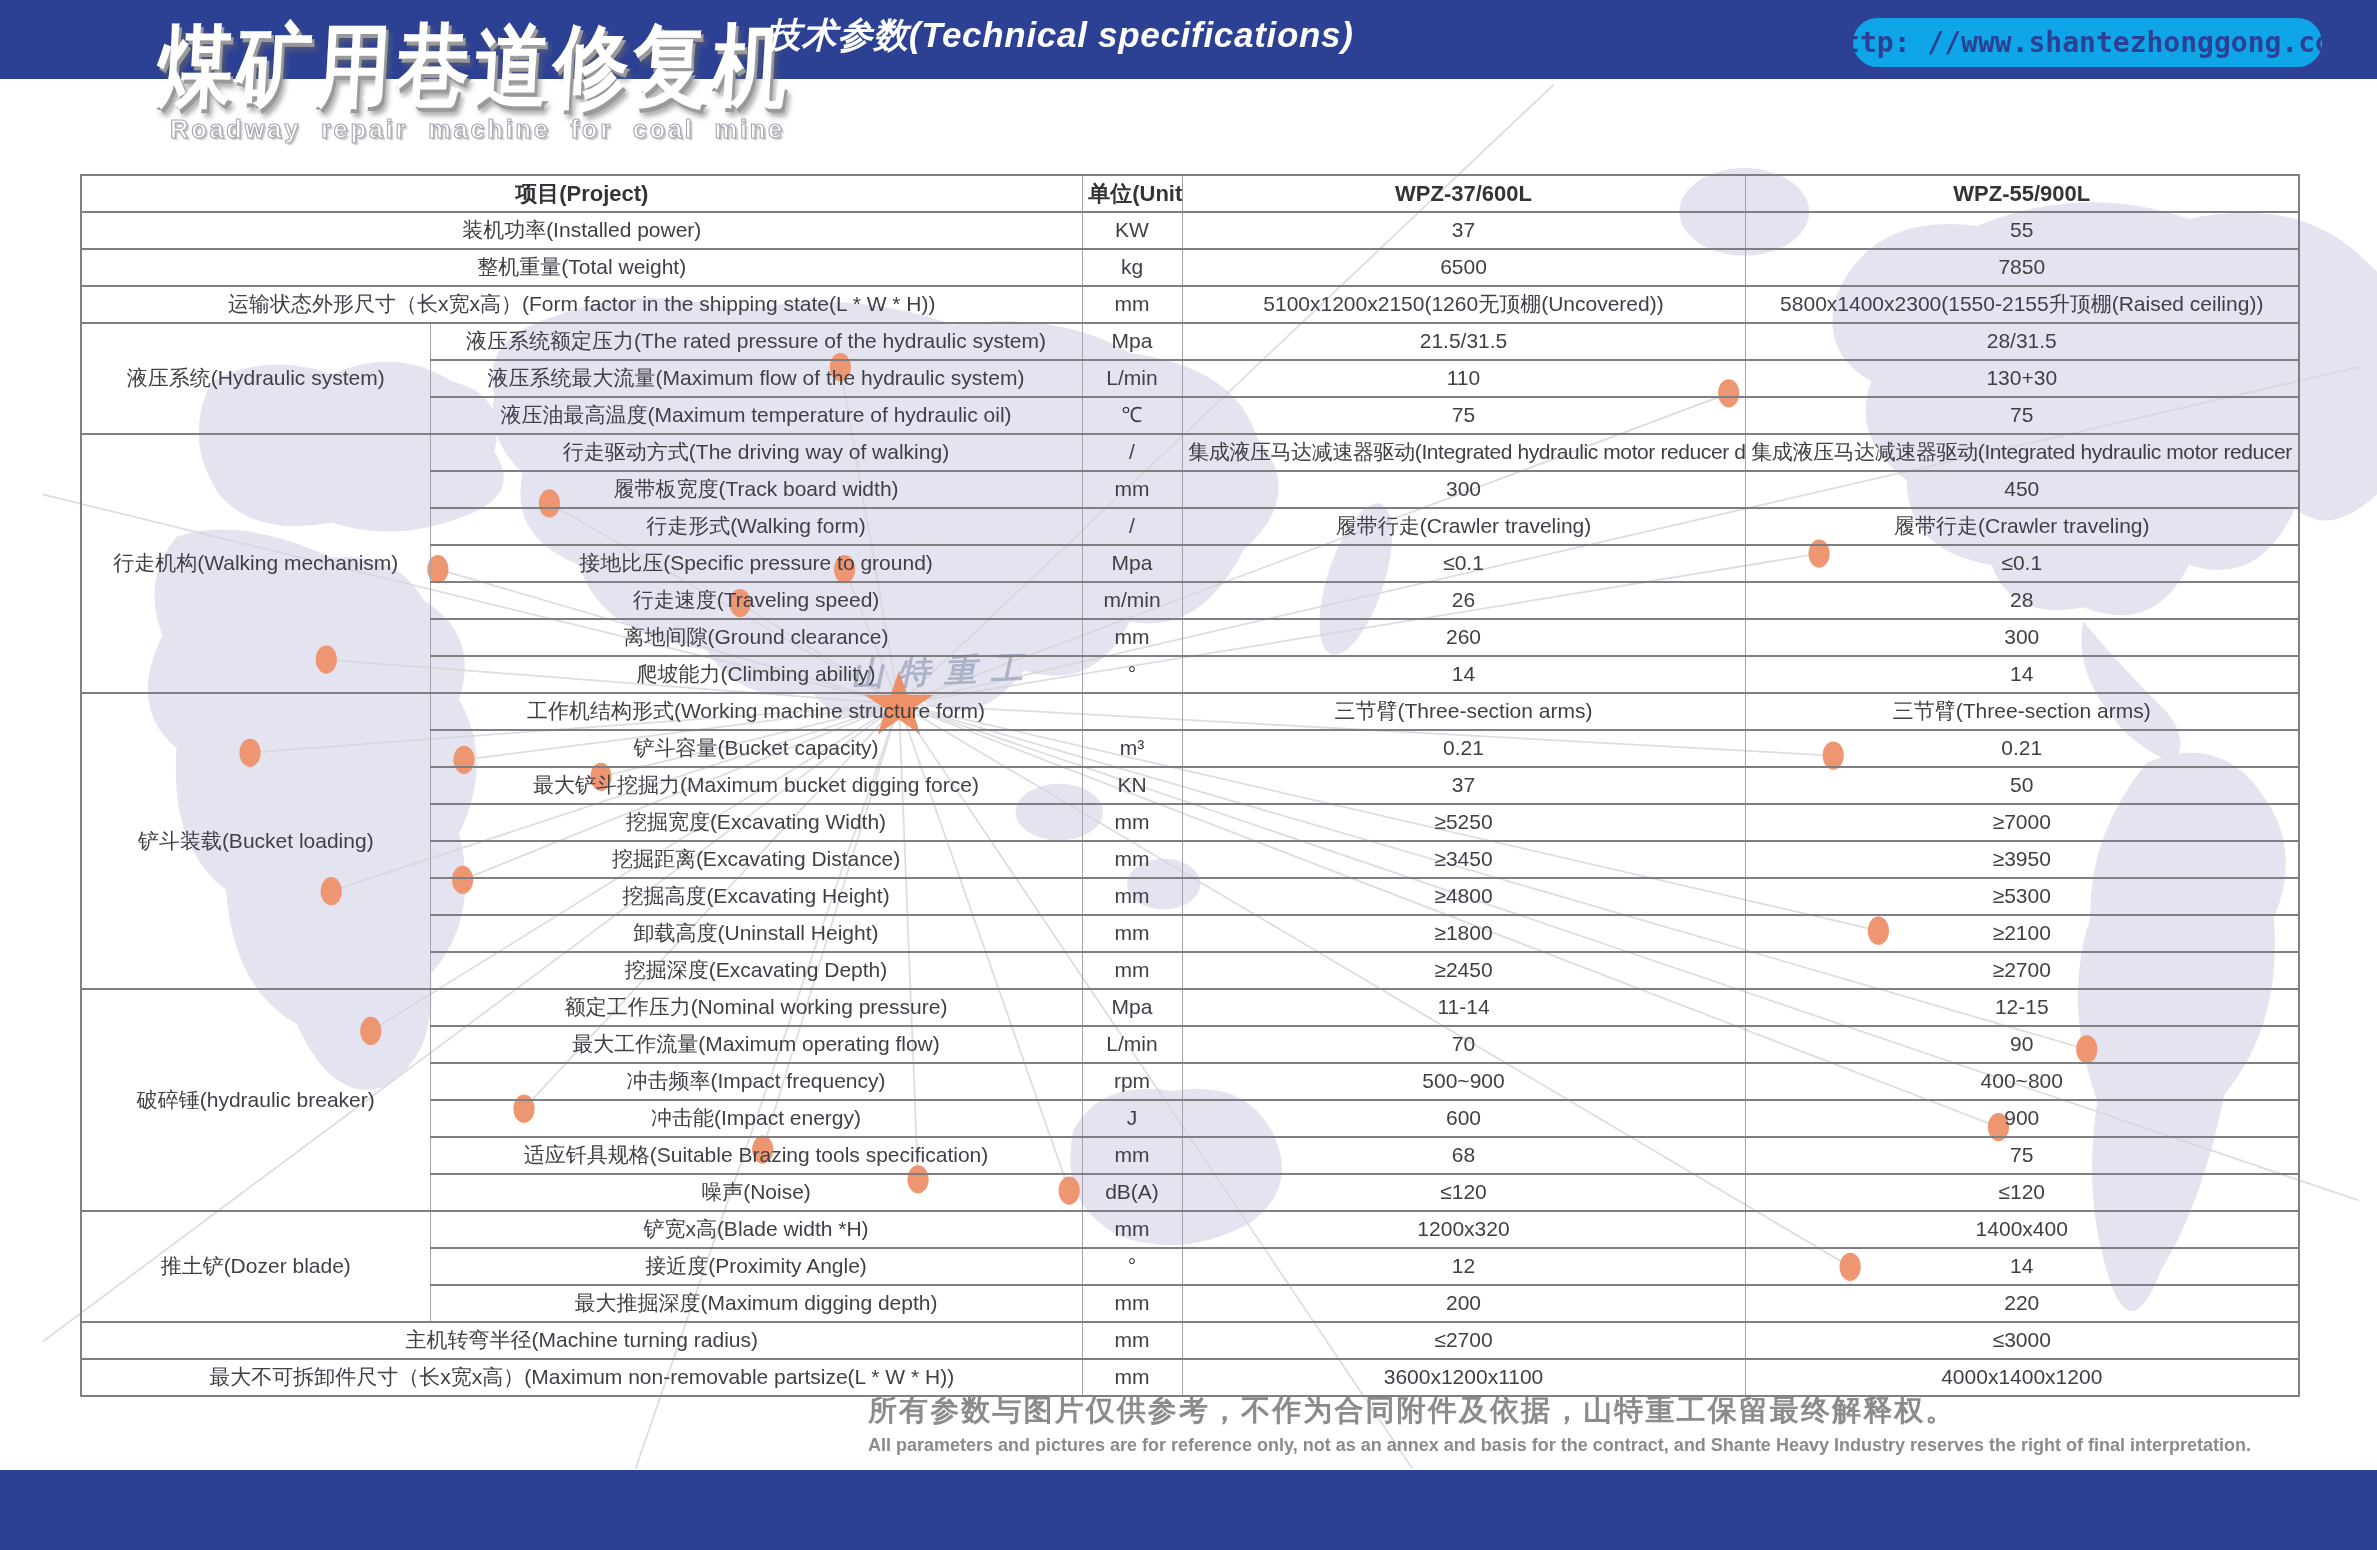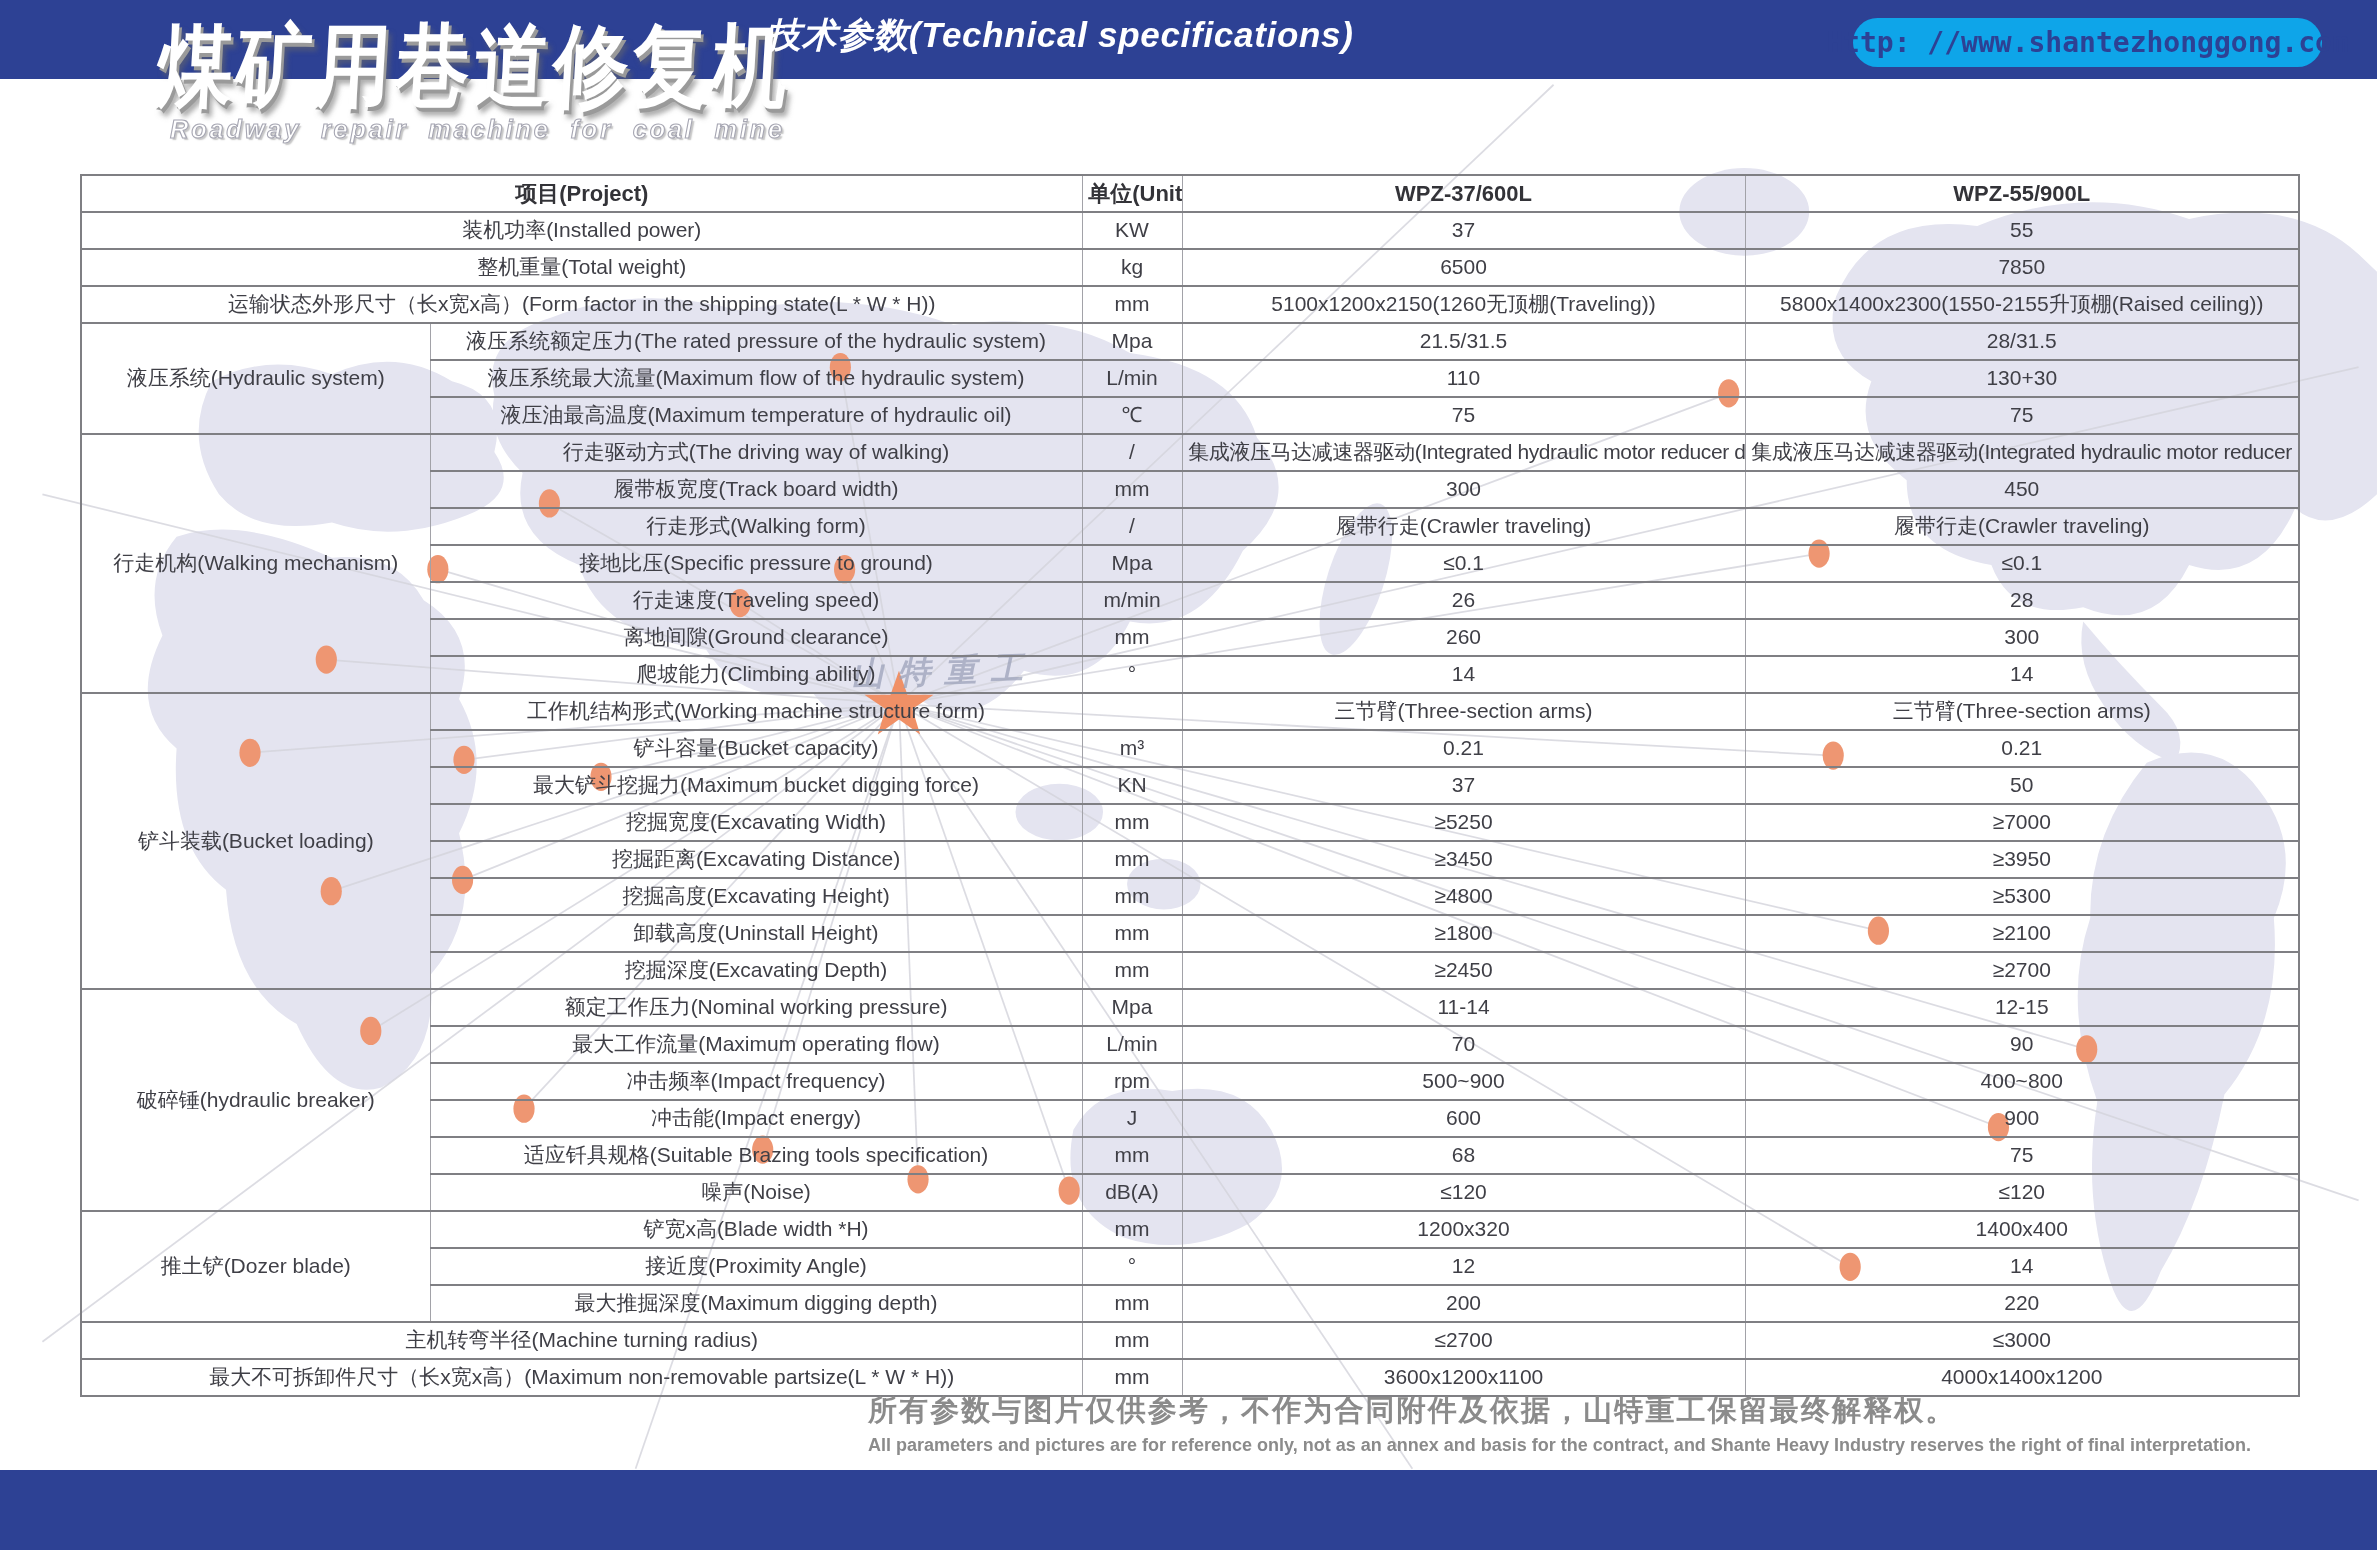--- a/index.html
+++ b/index.html
@@ -7,21 +7,21 @@
         font-family:"Liberation Sans",sans-serif;}
   
   #bg{position:absolute;left:0;top:0;width:2377px;height:1550px;z-index:0;}
   
   .topbar{position:absolute;left:0;top:0;width:2377px;height:79px;background:#2d4194;z-index:2;}
   .bottombar{position:absolute;left:0;bottom:0;width:2377px;height:80px;background:#2d4194;z-index:2;}
   .big-title{position:absolute;left:161px;top:7px;z-index:3;font-size:75px;font-weight:bold;
         color:#ffffff;letter-spacing:4.2px;white-space:nowrap;
         transform:scaleY(1.20) skewX(-4deg);transform-origin:left top;
         text-shadow:2.8px 3.5px 0 #9a9a9a,5.7px 6.4px 5px rgba(105,105,105,.55);}
-  .sub-title-en{position:absolute;left:170px;top:115px;z-index:3;font-size:25.4px;font-style:italic;
+  .sub-title-en{position:absolute;left:170px;top:115px;z-index:3;font-size:25.4px;
         font-weight:bold;color:#ffffff;letter-spacing:2.8px;word-spacing:10px;white-space:nowrap;
         -webkit-text-stroke:1.1px #a6a6b2;text-shadow:2.1px 2.1px 1.4px rgba(125,125,125,.45);}
   .section-title{position:absolute;left:766px;top:12px;z-index:3;font-size:35px;font-weight:bold;
         font-style:italic;color:#ffffff;letter-spacing:0.7px;white-space:nowrap;}
   .url-pill{position:absolute;left:1853px;top:18.4px;width:469px;height:49px;background:#0ea5e9;
         border-radius:25.4px;display:flex;align-items:center;justify-content:center;z-index:3;
         font-family:"DejaVu Sans Mono",monospace;font-weight:bold;font-size:28px;color:#2d4194;
         white-space:nowrap;}
   
   .watermark{position:absolute;left:851px;top:650px;z-index:1;font-family:"DejaVu Serif",serif;
@@ -157,21 +157,21 @@
         </tr>
         <tr>
           <td class="al" colspan="2">整机重量(Total weight)</td>
           <td>kg</td>
           <td>6500</td>
           <td>7850</td>
         </tr>
         <tr>
           <td class="al2" colspan="2">运输状态外形尺寸（长x宽x高）(Form factor in the shipping state(L * W * H))</td>
           <td>mm</td>
-          <td class="mid">5100x1200x2150(1260无顶棚(Traveling))</td>
+          <td class="mid">5100x1200x2150(1260无顶棚(Uncovered))</td>
           <td class="mid">5800x1400x2300(1550-2155升顶棚(Raised ceiling))</td>
         </tr>
         <tr>
           <td rowspan="3">液压系统(Hydraulic system)</td>
           <td>液压系统额定压力(The rated pressure of the hydraulic system)</td>
           <td>Mpa</td>
           <td>21.5/31.5</td>
           <td>28/31.5</td>
         </tr>
         <tr>

